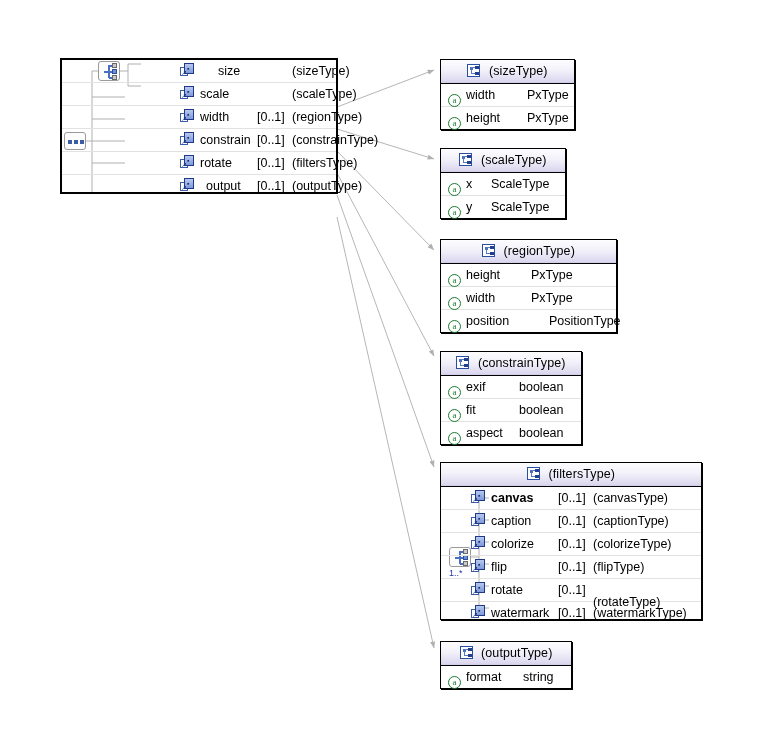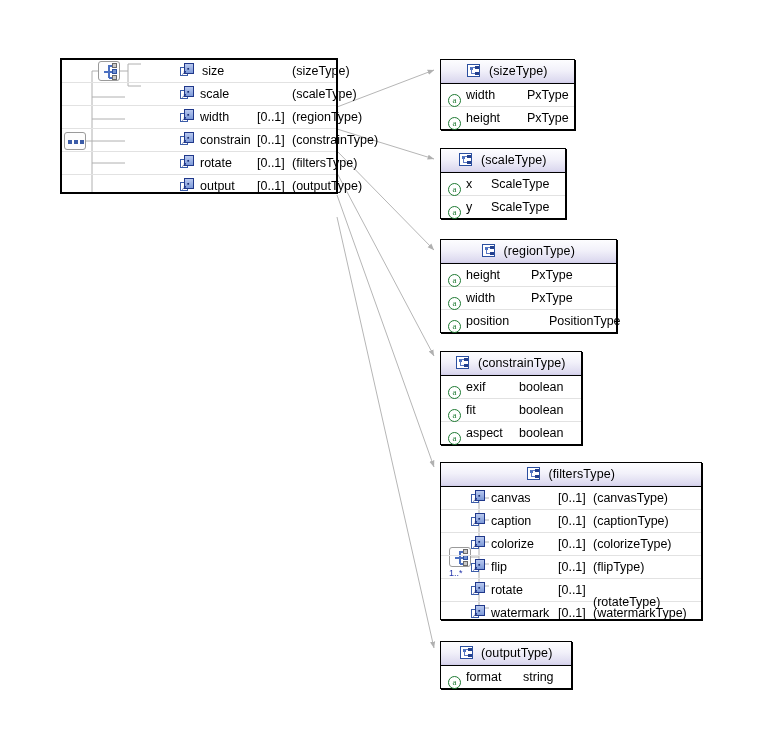--- a/index.html
+++ b/index.html
@@ -271,21 +271,21 @@
       <s class="sq q1"></s>
         <s class="sq q2"></s>
         <s class="sq q3"></s>
     </div>
 
     <div class="row" style="height:22px;">
       <span class="ico" style="left:118px;">
         <span class="el-icon"><span class="e-back"></span><span class="e-front"></span>
           <span class="e-mark">▪</span><span class="e-arrow">↗</span></span>
       </span>
-      <span class="r-name" style="left:140px;">size</span>
+      <span class="r-name" style="left:156px;">size</span>
       <span class="r-card" style="left:195px;"></span>
       <span class="r-type" style="left:230px;">(sizeType)</span>
     </div>
 
     <div class="row" style="height:22px;">
       <span class="ico" style="left:118px;">
         <span class="el-icon"><span class="e-back"></span><span class="e-front"></span>
           <span class="e-mark">▪</span><span class="e-arrow">↗</span></span>
       </span>
       <span class="r-name" style="left:138px;">scale</span>
@@ -321,21 +321,21 @@
       <span class="r-name" style="left:138px;">rotate</span>
       <span class="r-card" style="left:195px;">[0..1]</span>
       <span class="r-type" style="left:230px;">(filtersType)</span>
     </div>
 
     <div class="row" style="height:22px;">
       <span class="ico" style="left:118px;">
         <span class="el-icon"><span class="e-back"></span><span class="e-front"></span>
           <span class="e-mark">▪</span><span class="e-arrow">↗</span></span>
       </span>
-      <span class="r-name" style="left:138px;">output</span>
+      <span class="r-name" style="left:144px;">output</span>
       <span class="r-card" style="left:195px;">[0..1]</span>
       <span class="r-type" style="left:230px;">(outputType)</span>
     </div>
   </div>
 </div>
 
 <div class="xsd-box type" style="left:440px; top:59px; width:135px;">
   <div class="box-header">
     <span class="hdr-inner">
       <span class="type-icon">
@@ -491,21 +491,21 @@
         <s class="sq q2"></s>
         <s class="sq q3"></s>
     </div>
     <div class="occurs-label" style="left:8px; top:82px;">1..*</div>
 
     <div class="row">
       <span class="ico" style="left:30px;">
         <span class="el-icon"><span class="e-back"></span><span class="e-front"></span>
           <span class="e-mark">▪</span><span class="e-arrow">↗</span></span>
       </span>
-      <span class="r-name" style="left:50px;">canvas</span>
+      <span class="r-name" style="left:50px;font-weight:bold;">canvas</span>
       <span class="r-card" style="left:117px;">[0..1]</span>
       <span class="r-type" style="left:152px;">(canvasType)</span>
     </div>
     <div class="row">
       <span class="ico" style="left:30px;">
         <span class="el-icon"><span class="e-back"></span><span class="e-front"></span>
           <span class="e-mark">▪</span><span class="e-arrow">↗</span></span>
       </span>
       <span class="r-name" style="left:50px;">caption</span>
       <span class="r-card" style="left:117px;">[0..1]</span>

